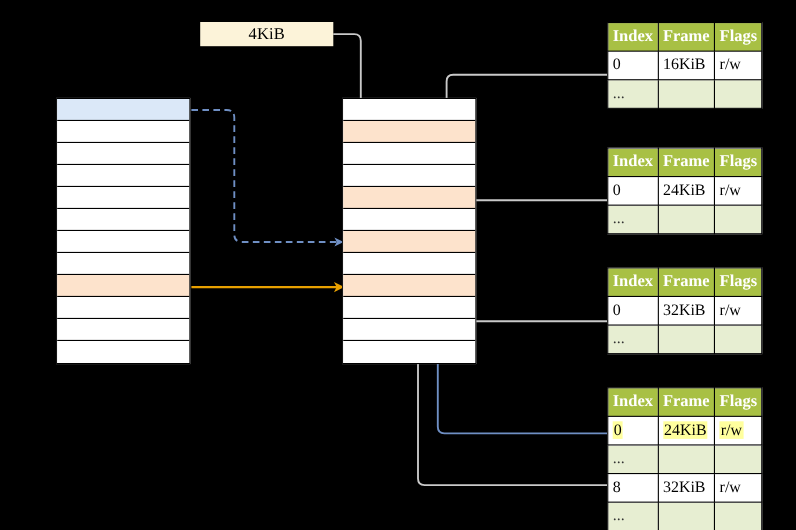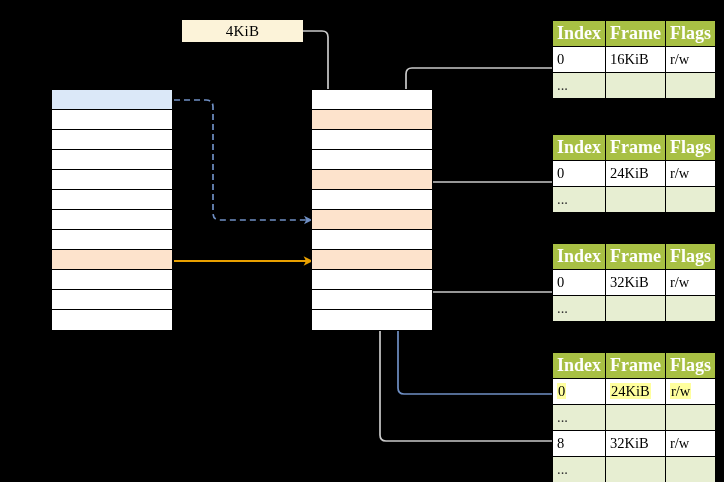--- a/index.html
+++ b/index.html
@@ -71,21 +71,21 @@
     text-align: left;
     font-weight: normal;
     box-sizing: border-box;
     overflow: hidden;
     white-space: nowrap;
   }
   .pt th {
     background: #a8c044;
     color: #ffffff;
     font-weight: bold;
-    font-size: 18px;
+    font-size: 15px;
     border-color: #000000;
   }
   .pt td.ell {
     background: #e7eed2;
     color: #333333;
   }
   .hl { background: #ffff9e; padding: 0 1px; }
 
   .col-index { width: 62px; }
   .col-frame { width: 62px; }

